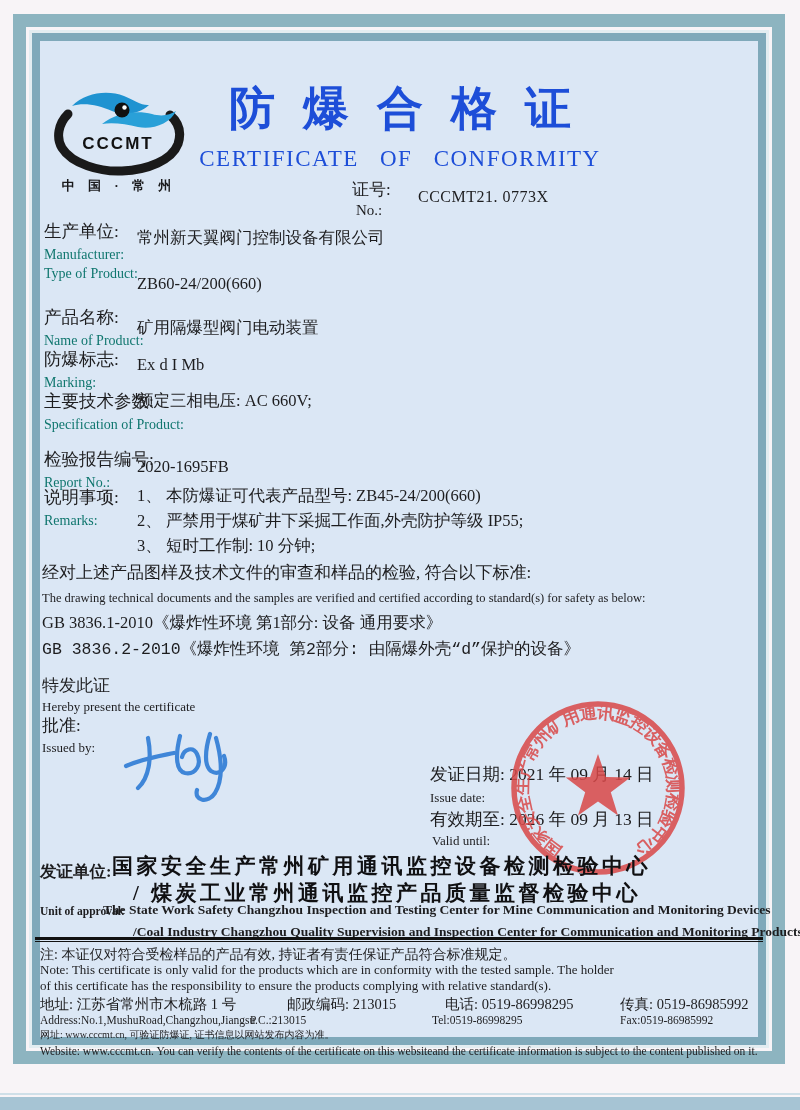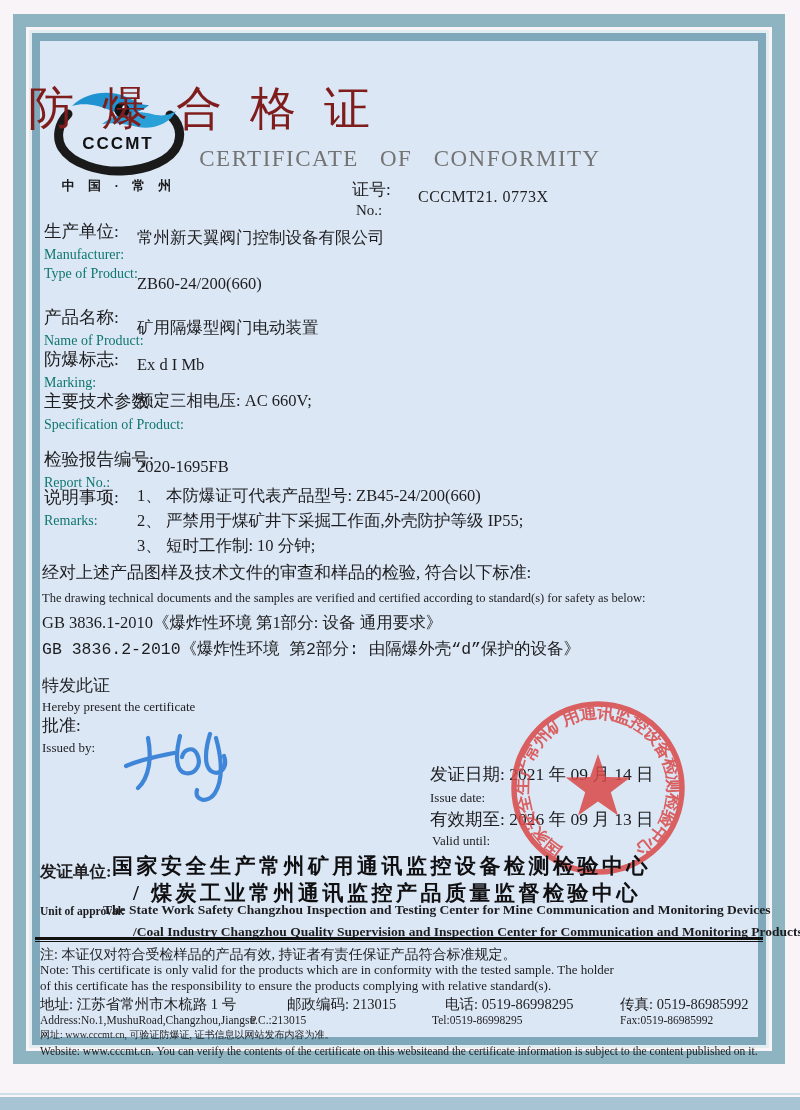--- a/index.html
+++ b/index.html
@@ -14,24 +14,24 @@
   .frame-gap { position:absolute; left:29px; top:30px; right:31px; bottom:62px;
     border:3px solid #e3edf1; z-index:0; }
   .frame-inner { position:absolute; left:32px; top:33px; right:34px; bottom:65px;
     border:8px solid #7fa9ba; background:#dbe7f5; z-index:0; }
   .bottom-strip { position:absolute; left:0; right:0; bottom:0; height:13px; background:#a6c4d4; z-index:1; }
   .bottom-strip-line { position:absolute; left:0; right:0; bottom:15px; height:2px; background:#cfdfe8; z-index:1; }
 
   .abs { position:absolute; z-index:3; white-space:nowrap; }
 
   
-  .title-zh { left:0; right:0; top:78px; font-size:46px;
-    letter-spacing:28px; padding-left:28px; font-weight:400; color:#7f1d1d; }
+  .title-zh { left:0; right:0; top:78px; text-align:center; font-size:46px;
+    letter-spacing:28px; padding-left:28px; font-weight:700; color:#1d4ed8; }
   .title-en { left:0; right:0; top:146px; text-align:center; font-size:23px;
-    letter-spacing:1.5px; word-spacing:14px; color:#737373; }
+    letter-spacing:1.5px; word-spacing:14px; color:#1d4ed8; }
   .certno-zh { left:352px; top:178px; font-size:17px; }
   .certno-en { left:356px; top:202px; font-size:15px; }
   .certno-val { left:418px; top:188px; font-size:16px; letter-spacing:.5px; }
 
   
   .logo-svg { left:50px; top:84px; width:138px; height:92px; }
   .logo-region { left:48px; top:177px; width:142px; text-align:center; font-size:13px;
     letter-spacing:5px; color:#19191b; font-weight:700; }
 
   

